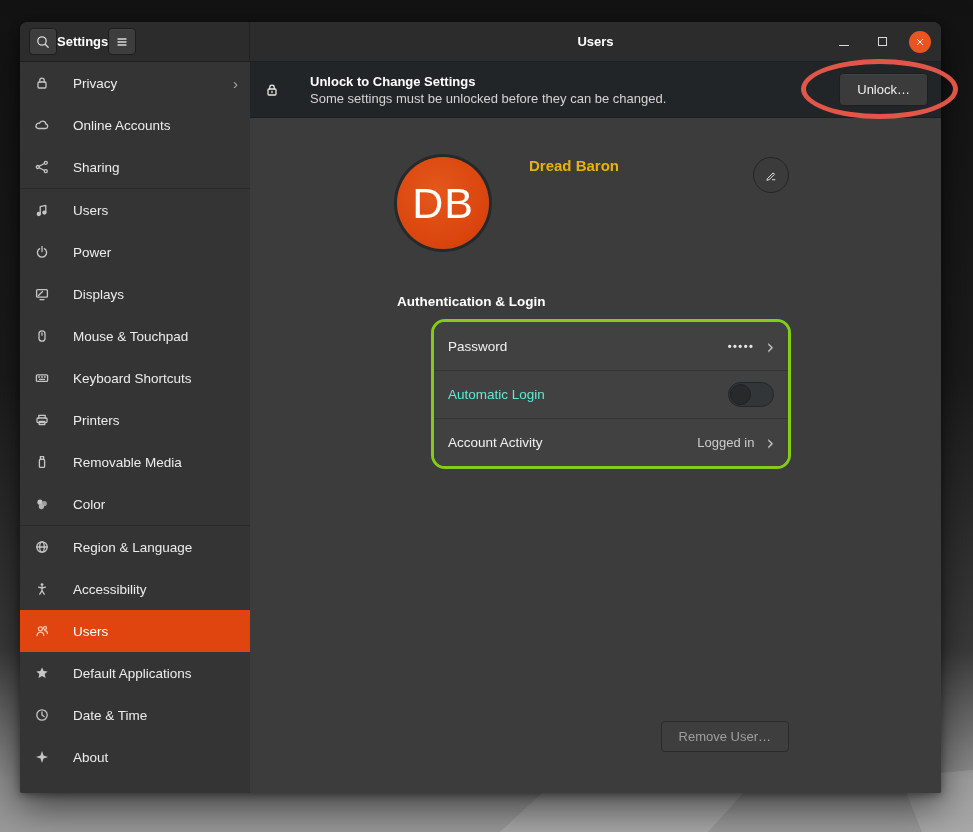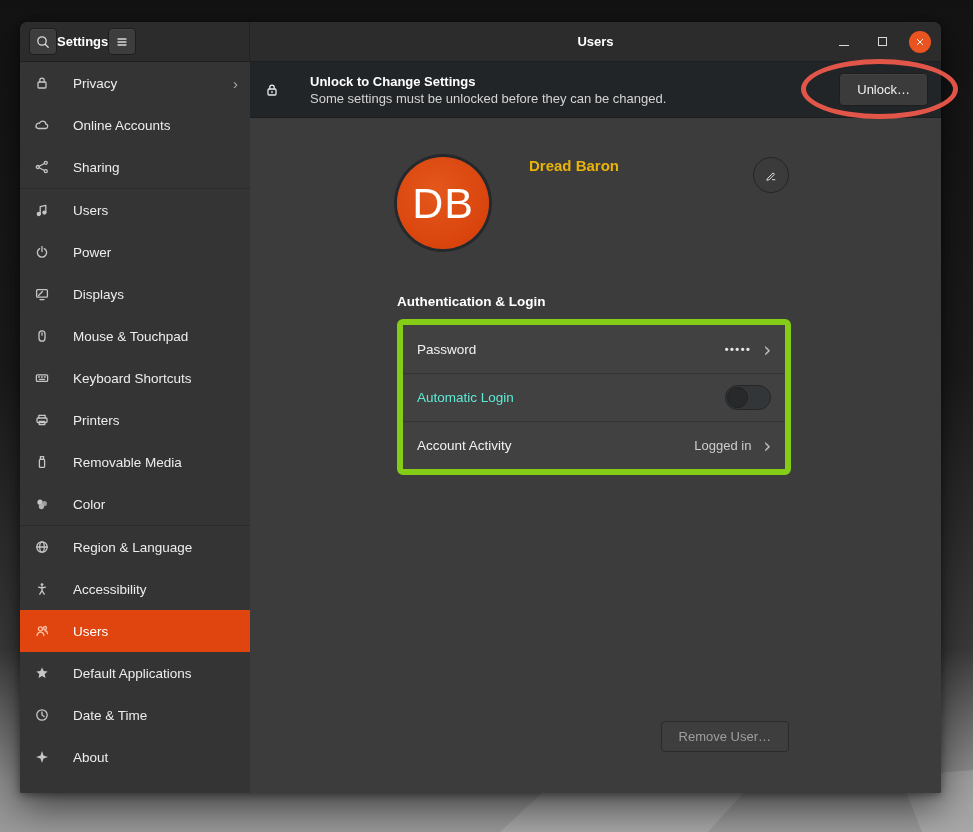--- a/index.html
+++ b/index.html
@@ -77,21 +77,21 @@
   }
   .user-name { color:#eab308; font-size:15px; font-weight:bold; margin-left:40px; }
   .edit-btn {
     position:absolute; right:2px; width:36px; height:36px; border-radius:50%;
     background:#3b3b3b; border:1px solid #252525; display:flex; align-items:center; justify-content:center; cursor:pointer;
   }
   .edit-btn svg { stroke:#e6e6e6; fill:#e6e6e6; }
 
   .section-title { margin-top:45px; color:#ffffff; font-size:13.5px; font-weight:bold; }
 
-  .list { margin-top:10px; border:6px solid #84cc16; border-radius:6px; overflow:hidden; }
+  .list { margin-top:10px; border:3px solid #84cc16; border-radius:14px; overflow:hidden;margin-left:34px; }
   .row { height:48px; background:#414141; display:flex; align-items:center; padding:0 14px; }
   .row + .row { border-top:1px solid #353535; }
   .row-label { color:#f1f1f1; font-size:13.5px; }
   .row.disabled .row-label { color:#5eead4; }
   .row-right { margin-left:auto; display:flex; align-items:center; gap:12px; }
   .row-dots { color:#e8e8e8; font-size:11px; letter-spacing:1.5px; font-weight:bold; }
   .row-value { color:#cccccc; font-size:13px; }
   .chev { color:#bdbdbd; font-size:19px; line-height:1; font-family:"DejaVu Sans", sans-serif; transform:scaleY(1.15); }
 
   .toggle {

